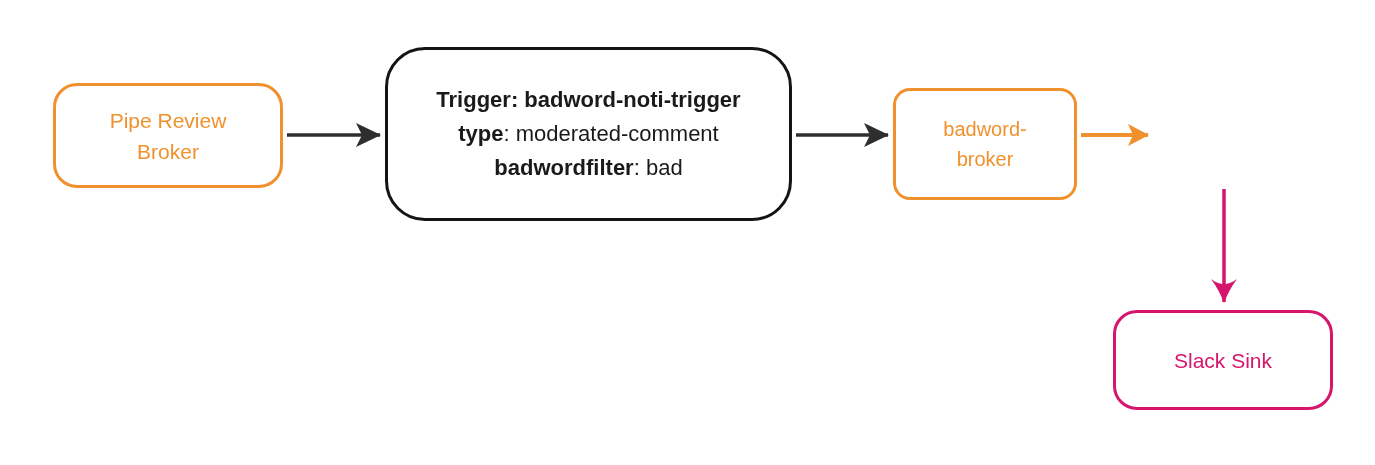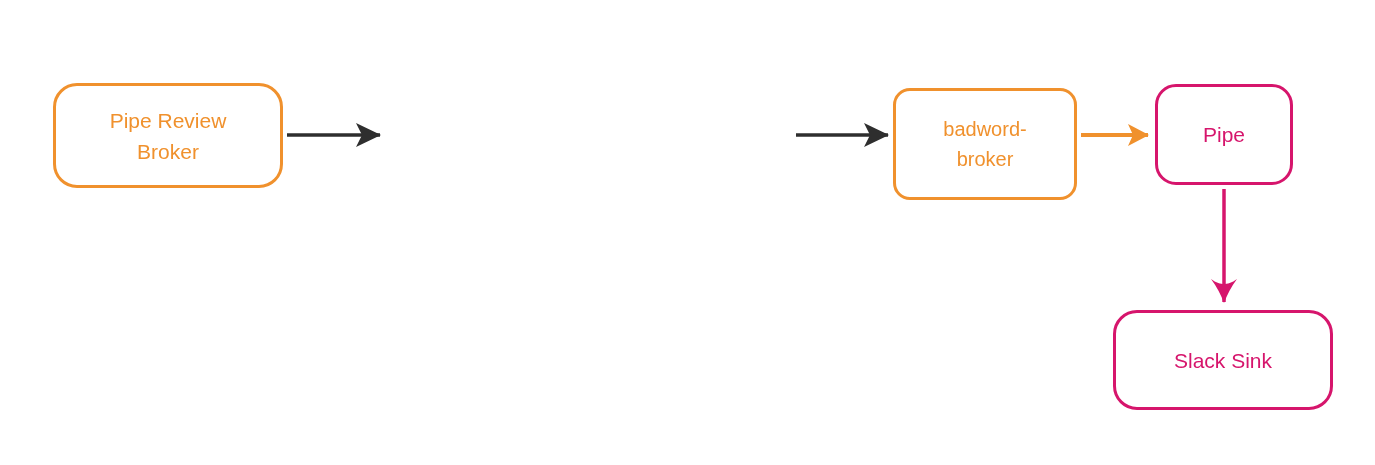--- a/index.html
+++ b/index.html
@@ -96,26 +96,30 @@
     <path d="M287,135 H380" stroke="var(--c-arrow-black)" stroke-width="3.5" fill="none" marker-end="url(#ah-black)"></path>
     <path d="M796,135 H888" stroke="var(--c-arrow-black)" stroke-width="3.5" fill="none" marker-end="url(#ah-black)"></path>
     <path d="M1081,135 H1148" stroke="var(--c-orange)" stroke-width="4" fill="none" marker-end="url(#ah-orange)"></path>
     <path d="M1224,189 V302" stroke="var(--c-pink)" stroke-width="3.5" fill="none" marker-end="url(#ah-pink)"></path>
   </svg>
 
   <div class="node node--orange n-book-review-broker">
     <span class="node__label">Pipe Review Broker</span>
   </div>
 
+  <div class="node node--black n-trigger">
+    <div class="trigger-lines">
+      <div><b>Trigger: badword-noti-trigger</b></div>
+      <div><b>type</b><span>: moderated-comment</span></div>
+      <div><b>badwordfilter</b><span>: bad</span></div>
+    </div>
+  </div>
 
   <div class="node node--orange n-badword-broker">
     <span class="node__label">badword-broker</span>
   </div>
 
-  <div class="node node--pink n-pipe">
-    <span class="node__label">Pipe</span>
-  </div>
 
   <div class="node node--pink n-slack-sink">
     <span class="node__label">Slack Sink</span>
   </div>
 
 </div>
 
 </body></html>

